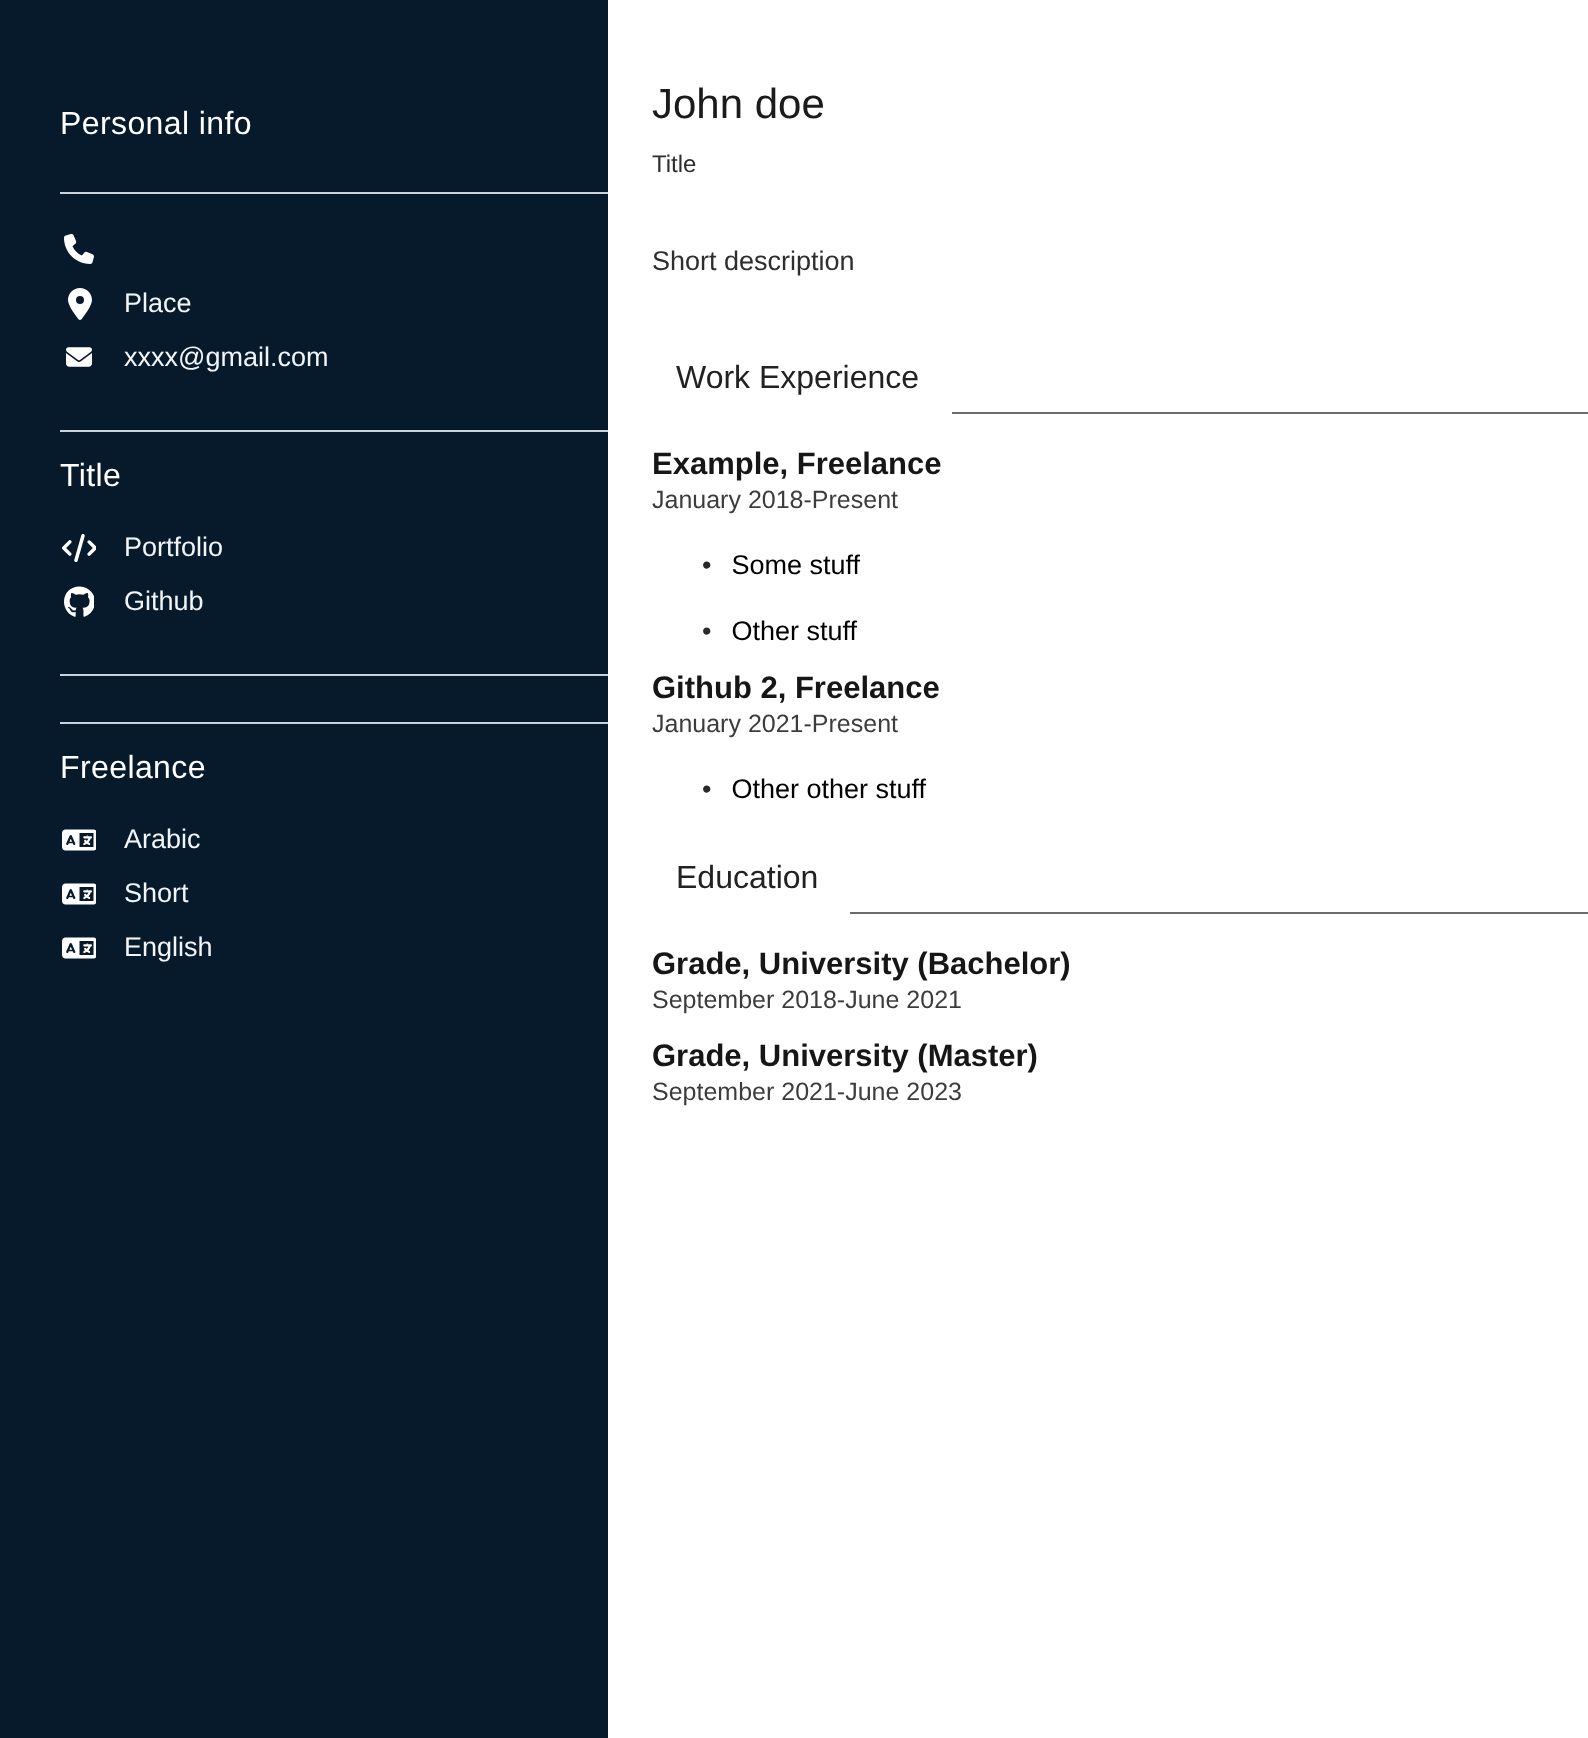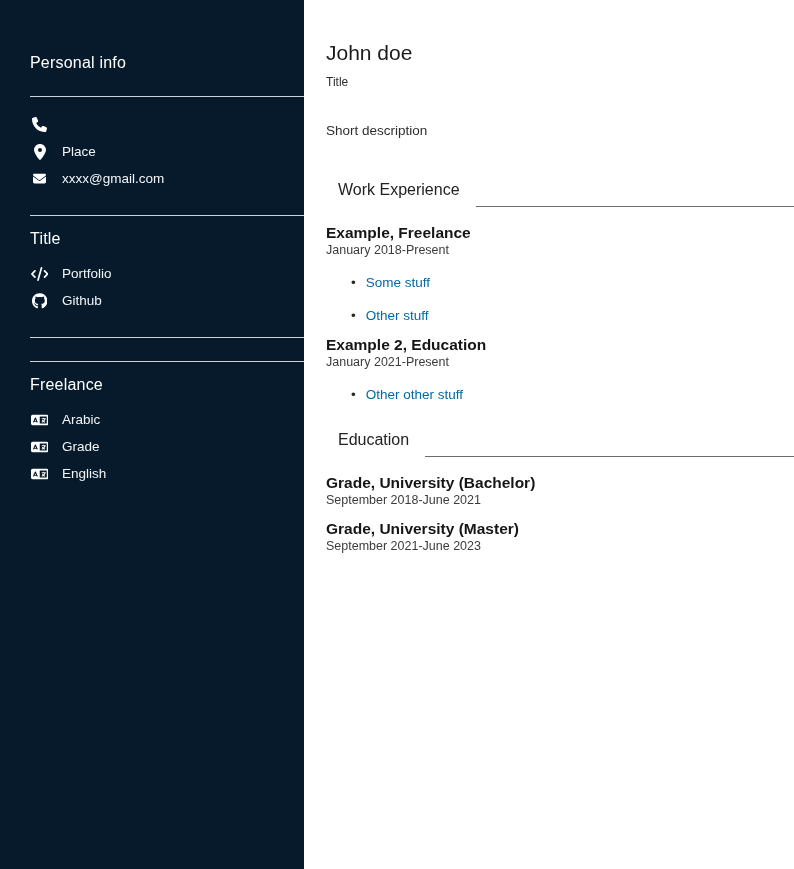--- a/index.html
+++ b/index.html
@@ -106,21 +106,21 @@
   .entry-date {
     font-size: 12.5px;
     margin-top: 1px;
     color: #3c3c3c;
   }
   .entry-bullets { list-style: none; margin: 0; padding: 0; }
   .entry-bullets li {
     font-size: 13.5px;
     margin-top: 18px;
     padding-left: 25px;
-    color: #0369a1;
+    color: #000000;
   }
   .entry-bullets li::before {
     content: "\2022";
     margin-right: 10px;
     color: #2a2a2a;
   }
 </style>
 </head>
 <body>
 
@@ -189,21 +189,21 @@
             </svg>
           </span>
     <span class="side-label">Arabic</span>
   </li>
         <li class="side-item">
     <span class="side-icon">
             <svg viewBox="0 0 640 512" style="height:14px" fill="currentColor" aria-hidden="true">
               <path d="M0 128C0 92.7 28.7 64 64 64l192 0 48 0 16 0 256 0c35.3 0 64 28.7 64 64l0 256c0 35.3-28.7 64-64 64l-256 0-16 0-48 0L64 448c-35.3 0-64-28.7-64-64L0 128zm320 0l0 256 256 0 0-256-256 0zM178.3 175.9c-3.2-7.2-10.4-11.9-18.3-11.9s-15.1 4.7-18.3 11.9l-64 144c-4.5 10.1 .1 21.9 10.2 26.4s21.9-.1 26.4-10.2l8.9-20.1 73.6 0 8.9 20.1c4.5 10.1 16.3 14.6 26.4 10.2s14.6-16.3 10.2-26.4l-64-144zM160 233.2L185 289l-50 0 25-55.8zM448 164c11 0 20 9 20 20l0 4 44 0 16 0c11 0 20 9 20 20s-9 20-20 20l-2 0-1.6 4.5c-8.9 24.4-22.4 46.6-39.6 65.4c.9 .6 1.8 1.1 2.7 1.6l18.9 11.3c9.5 5.7 12.5 18 6.9 27.4s-18 12.5-27.4 6.9l-18.9-11.3c-4.5-2.7-8.8-5.5-13.1-8.5c-10.6 7.5-21.9 14-34 19.4l-3.6 1.6c-10.1 4.5-21.9-.1-26.4-10.2s.1-21.9 10.2-26.4l3.6-1.6c6.4-2.9 12.6-6.1 18.5-9.8l-12.2-12.2c-7.8-7.8-7.8-20.5 0-28.3s20.5-7.8 28.3 0l14.6 14.6 .5 .5c12.4-13.1 22.5-28.3 29.8-45l-57.3 0-18 0c-11 0-20-9-20-20s9-20 20-20l44 0 0-4c0-11 9-20 20-20z"></path>
             </svg>
           </span>
-    <span class="side-label">Grade</span>
+    <span class="side-label">Short</span>
   </li>
         <li class="side-item">
     <span class="side-icon">
             <svg viewBox="0 0 640 512" style="height:14px" fill="currentColor" aria-hidden="true">
               <path d="M0 128C0 92.7 28.7 64 64 64l192 0 48 0 16 0 256 0c35.3 0 64 28.7 64 64l0 256c0 35.3-28.7 64-64 64l-256 0-16 0-48 0L64 448c-35.3 0-64-28.7-64-64L0 128zm320 0l0 256 256 0 0-256-256 0zM178.3 175.9c-3.2-7.2-10.4-11.9-18.3-11.9s-15.1 4.7-18.3 11.9l-64 144c-4.5 10.1 .1 21.9 10.2 26.4s21.9-.1 26.4-10.2l8.9-20.1 73.6 0 8.9 20.1c4.5 10.1 16.3 14.6 26.4 10.2s14.6-16.3 10.2-26.4l-64-144zM160 233.2L185 289l-50 0 25-55.8zM448 164c11 0 20 9 20 20l0 4 44 0 16 0c11 0 20 9 20 20s-9 20-20 20l-2 0-1.6 4.5c-8.9 24.4-22.4 46.6-39.6 65.4c.9 .6 1.8 1.1 2.7 1.6l18.9 11.3c9.5 5.7 12.5 18 6.9 27.4s-18 12.5-27.4 6.9l-18.9-11.3c-4.5-2.7-8.8-5.5-13.1-8.5c-10.6 7.5-21.9 14-34 19.4l-3.6 1.6c-10.1 4.5-21.9-.1-26.4-10.2s.1-21.9 10.2-26.4l3.6-1.6c6.4-2.9 12.6-6.1 18.5-9.8l-12.2-12.2c-7.8-7.8-7.8-20.5 0-28.3s20.5-7.8 28.3 0l14.6 14.6 .5 .5c12.4-13.1 22.5-28.3 29.8-45l-57.3 0-18 0c-11 0-20-9-20-20s9-20 20-20l44 0 0-4c0-11 9-20 20-20z"></path>
             </svg>
           </span>
     <span class="side-label">English</span>
   </li>
       </ul>
@@ -223,21 +223,21 @@
     <div class="entries">
           <div class="entry">
     <h3 class="entry-title">Example, Freelance</h3>
     <div class="entry-date">January 2018-Present</div>
     <ul class="entry-bullets">
               <li>Some stuff</li>
               <li>Other stuff</li>
             </ul>
   </div>
           <div class="entry">
-    <h3 class="entry-title">Example 2, Education</h3>
+    <h3 class="entry-title">Github 2, Freelance</h3>
     <div class="entry-date">January 2021-Present</div>
     <ul class="entry-bullets">
               <li>Other other stuff</li>
             </ul>
   </div>
         </div>
   </section>
 
   <section class="main-section">
     <div class="section-head">

